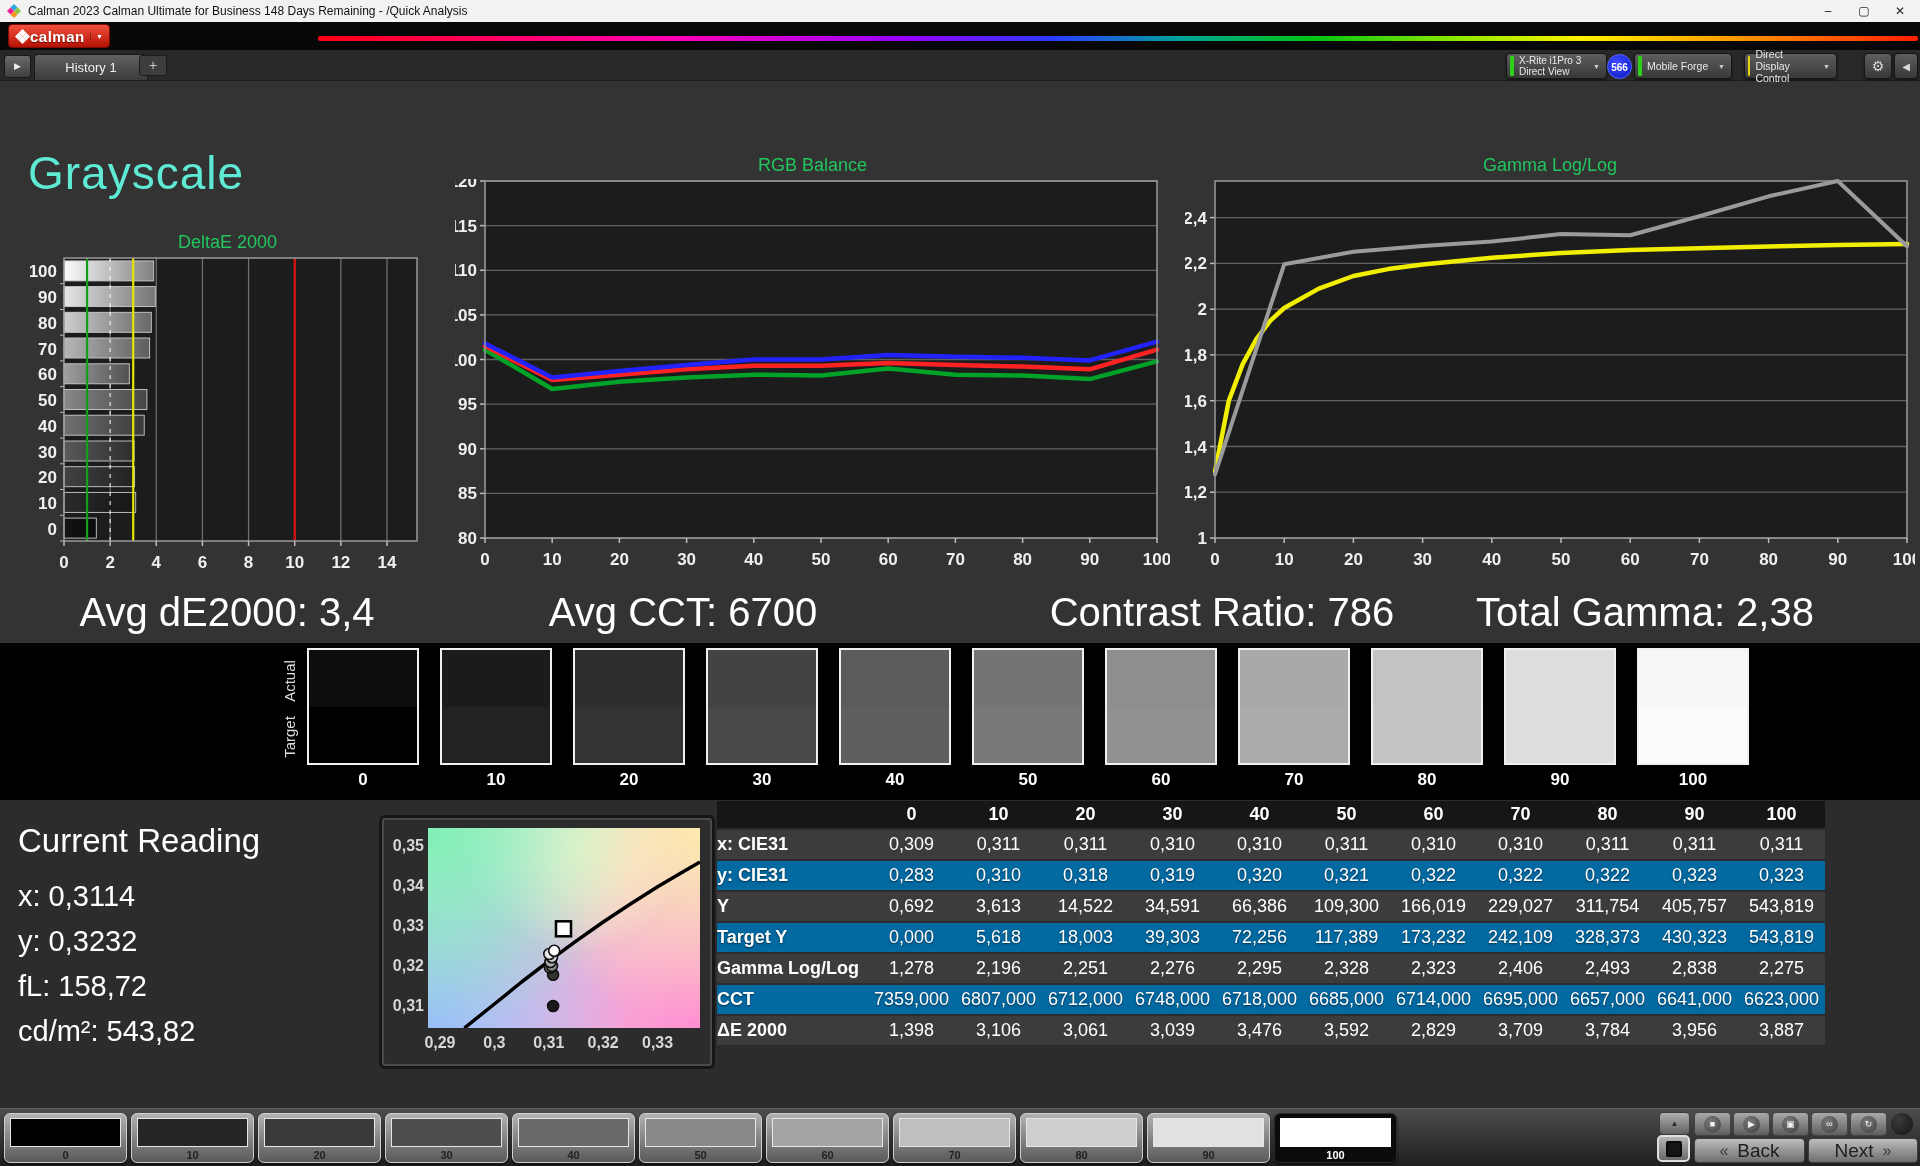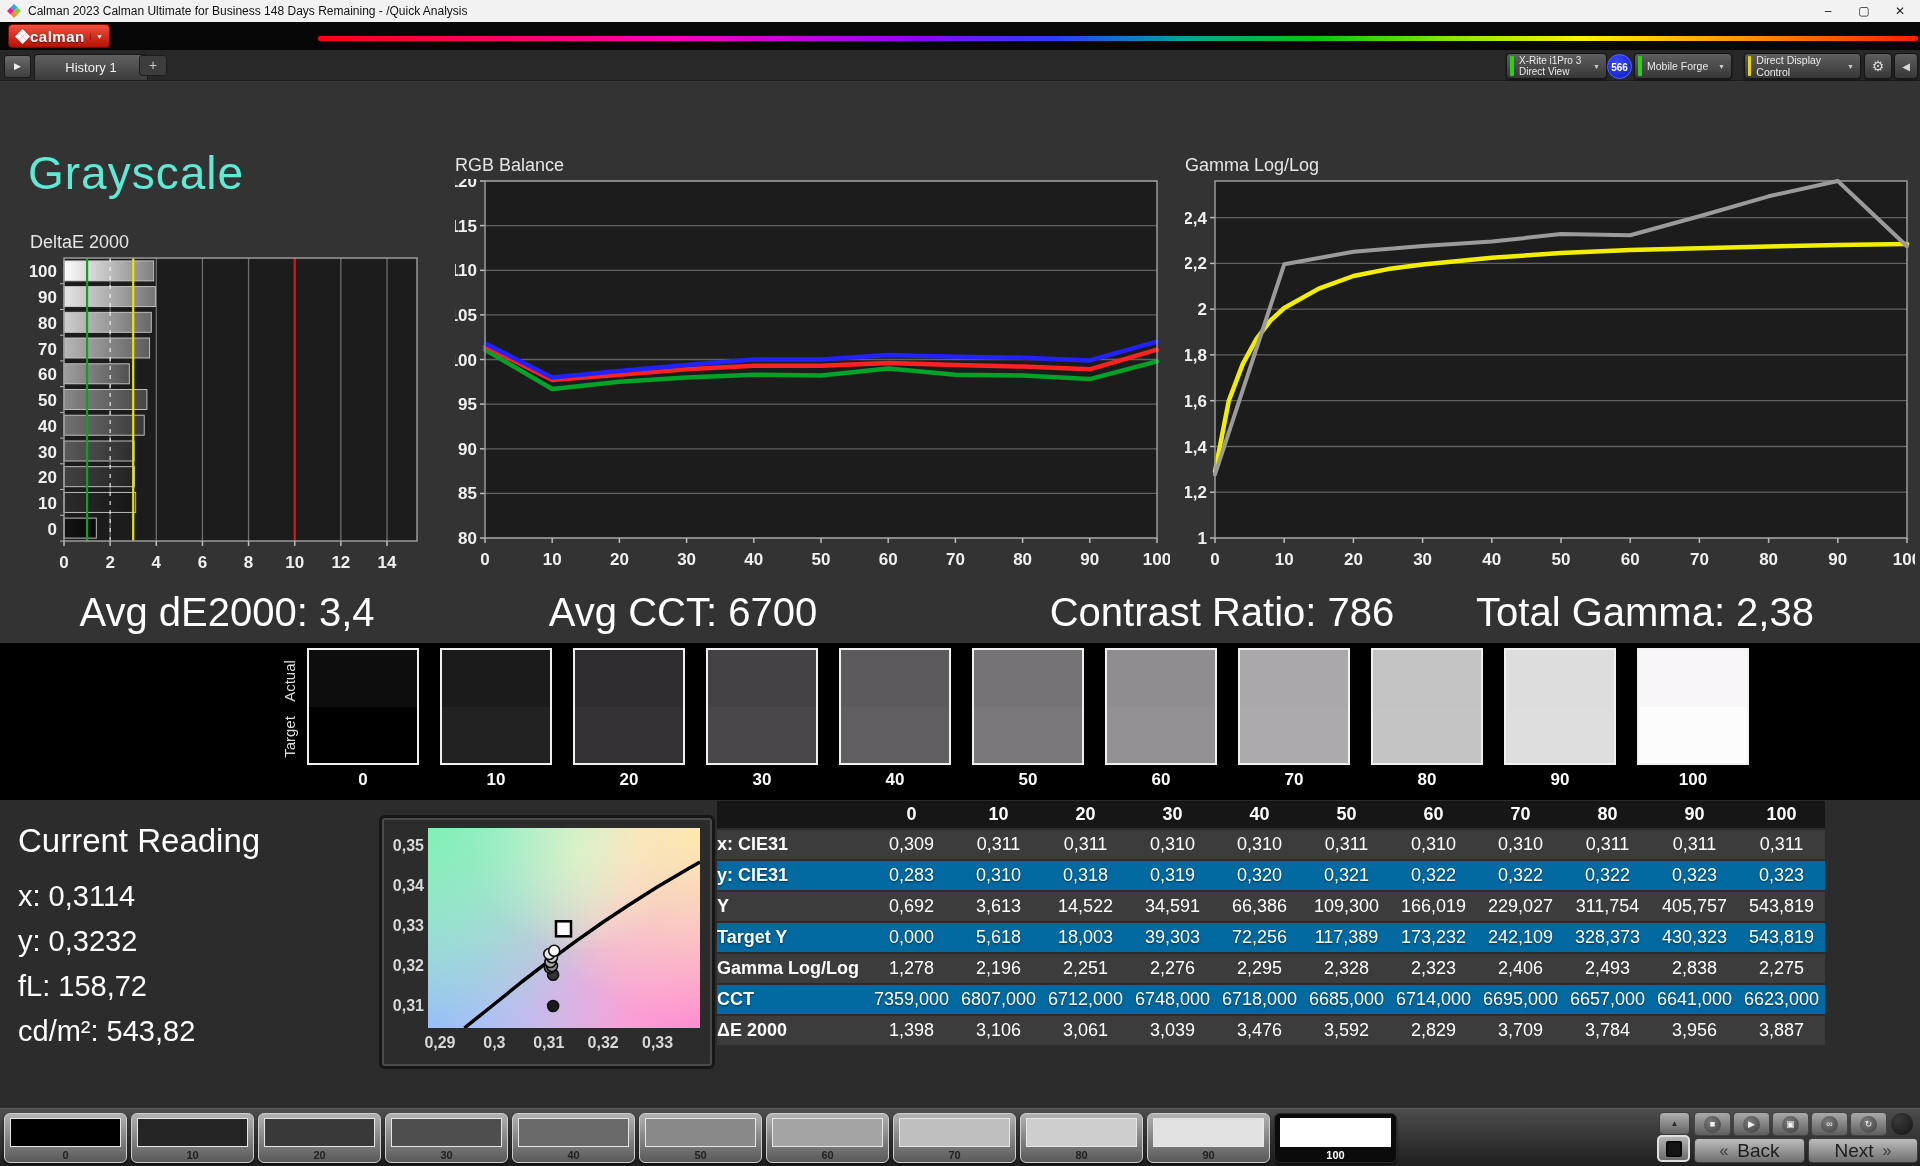--- a/index.html
+++ b/index.html
@@ -24,29 +24,29 @@
   .tab-arrow{position:absolute;left:4px;top:5px;width:25px;height:21px;border-radius:3px;background:linear-gradient(#6a6a6a,#3e3e3e);border:1px solid #191919;color:#eee;font-size:9px;text-align:center;line-height:21px;}
   .history-tab{position:absolute;left:34px;top:4px;width:114px;height:26px;border-radius:4px 4px 0 0;background:linear-gradient(#606060,#3c3c3c);border:1px solid #1a1a1a;border-bottom:none;color:#f0f0f0;font-size:13px;text-align:center;line-height:26px;box-sizing:border-box;}
   .add-tab{position:absolute;left:139px;top:5px;width:28px;height:21px;border-radius:3px;background:#3d3d3d;border:1px solid #1d1d1d;color:#c8c8c8;font-size:14px;text-align:center;line-height:19px;box-sizing:border-box;}
 
   .mbtn{position:absolute;top:3px;height:26px;background:linear-gradient(#5e5e5e,#383838);border:1px solid #161616;border-radius:4px;color:#eaeaea;display:flex;align-items:center;box-shadow:0 1px 2px rgba(0,0,0,.55);box-sizing:border-box;}
   .mbtn .accent{width:4px;height:20px;margin:0 5px 0 3px;border-radius:1px;}
   .mbtn .dd{margin-left:auto;padding:0 6px;font-size:7px;color:#ccc;}
   #meter-btn{left:1506px;width:101px;}
   #meter-btn .two{font-size:10px;line-height:11px;white-space:nowrap;}
   #pattern-btn{left:1634px;width:98px;font-size:10.5px;}
-  #display-btn{left:1744px;width:117px;font-size:10.5px;}
+  #display-btn{left:1744px;width:93px;font-size:10.5px;}
   #badge{position:absolute;left:1607px;top:4px;width:25px;height:25px;border-radius:50%;background:radial-gradient(circle at 38% 32%,#3a4bff,#0d18c2);border:1px solid #5566ff;color:#fff;font-size:10px;font-weight:bold;text-align:center;line-height:25px;box-sizing:border-box;}
   #gear-btn{left:1864px;width:28px;justify-content:center;font-size:14px;color:#d8d8d8;}
   #collapse-btn{left:1894px;width:24px;justify-content:center;font-size:10px;color:#d8d8d8;}
 
   
   .page-title{position:absolute;left:28px;top:146px;font-size:46px;font-weight:300;color:#5eead4;letter-spacing:1px;}
   .chart-block{position:absolute;}
-  .chart-title{height:24px;font-size:18px;color:#e5e5e5;}
+  .chart-title{height:24px;text-align:center;font-size:18px;color:#22c55e;}
   #deltae-block{left:30px;top:232px;width:395px;}
   #rgb-block{left:455px;top:155px;width:715px;}
   #gamma-block{left:1185px;top:155px;width:730px;}
   svg text.ax{font-family:"Liberation Sans",sans-serif;font-size:17px;font-weight:bold;fill:#f0f0f0;}
   .stat{position:absolute;top:590px;transform:translateX(-50%);font-size:40px;color:#fff;white-space:nowrap;}
 
   
   #swatch-band{position:absolute;left:0;top:643px;width:1920px;height:157px;background:#000;}
   .rot{position:absolute;width:60px;height:18px;line-height:18px;text-align:center;transform:rotate(-90deg);color:#ddd;font-size:15px;}
   #rot-actual{left:260px;top:672px;}

